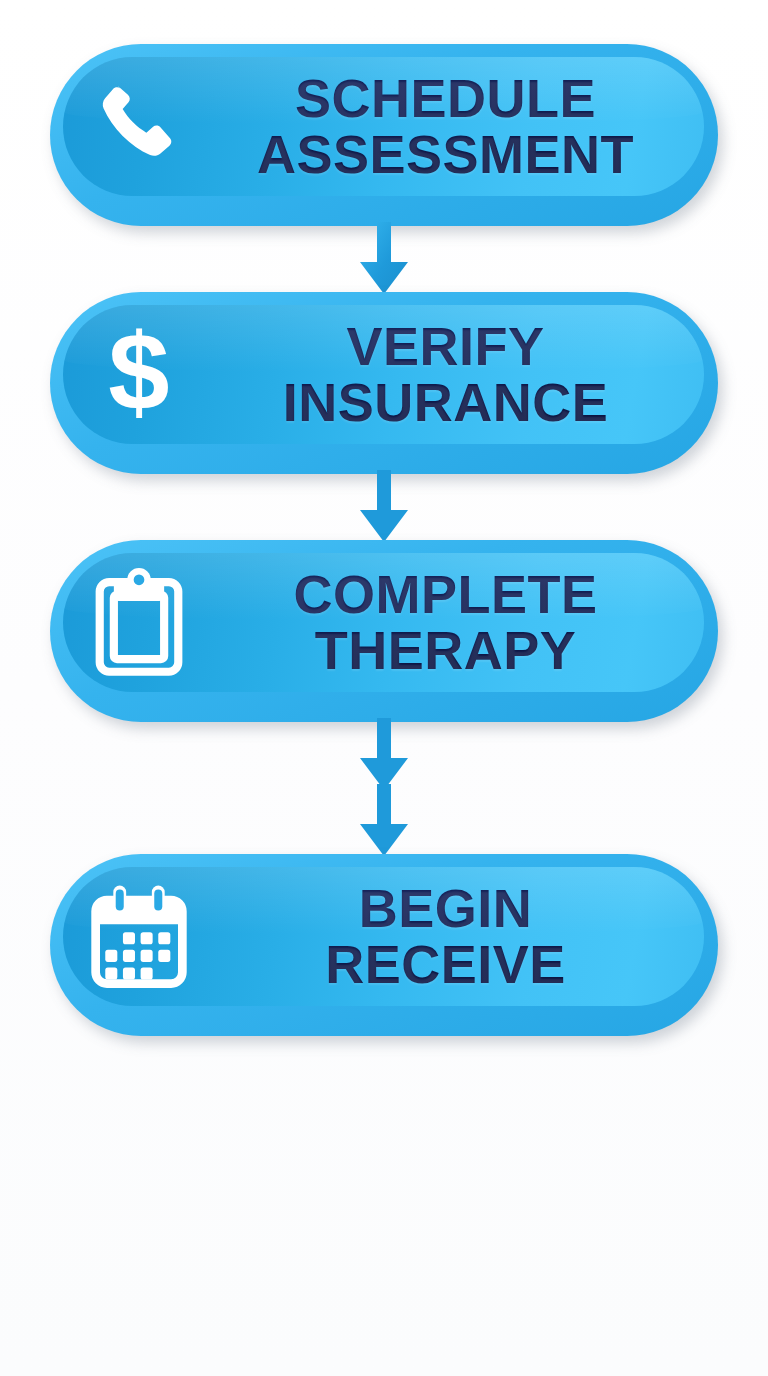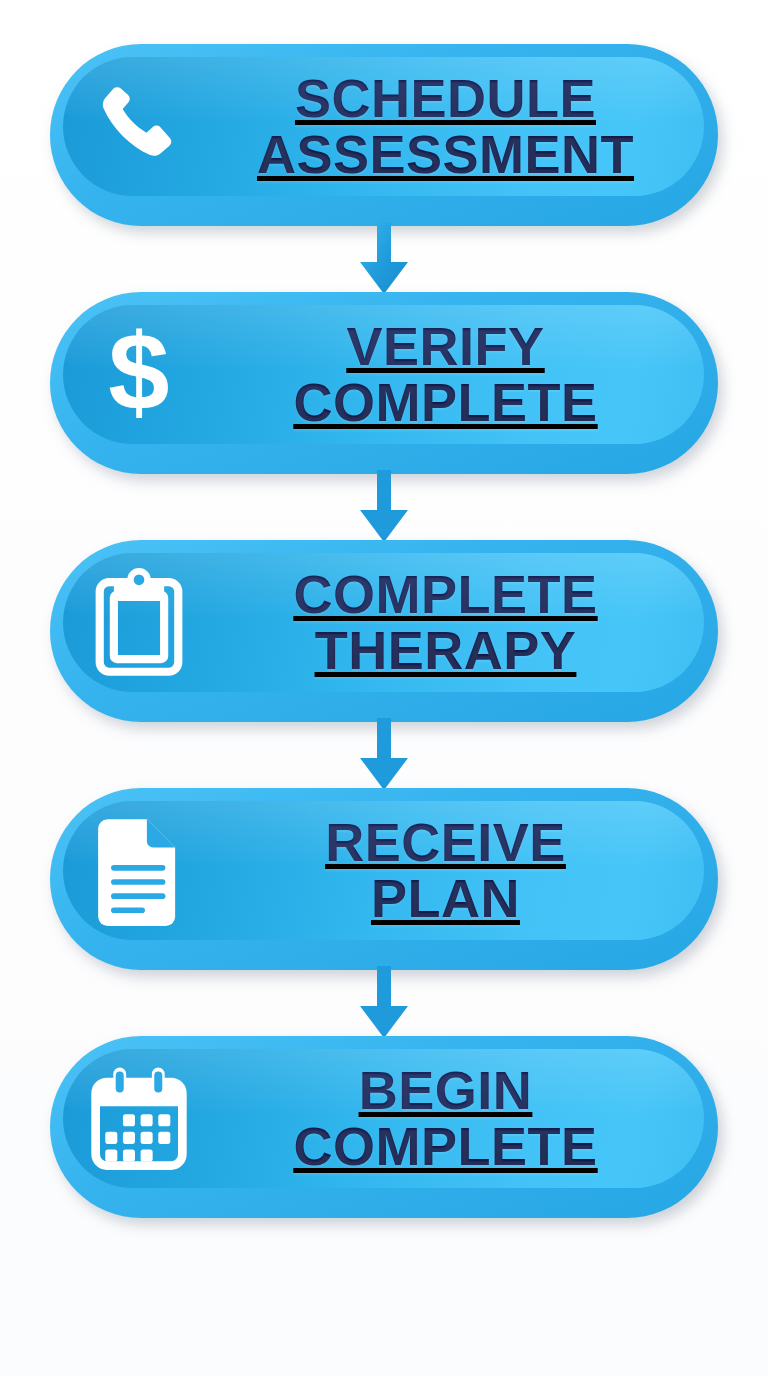--- a/index.html
+++ b/index.html
@@ -32,21 +32,20 @@
     position: relative;
     width: 668px;
     height: 182px;
     border-radius: 94px;
     box-sizing: border-box;
     
     background: linear-gradient(160deg, #4cc3f7 0%, #35b3ee 40%, #26a6e4 100%);
     padding: 13px 14px 30px 13px;
     filter: drop-shadow(5px 7px 7px rgba(40, 60, 80, 0.22));
     flex: 0 0 auto;
-    text-decoration: underline;
   }
 
   .step-inner {
     position: relative;
     width: 100%;
     height: 100%;
     border-radius: 82px;
     background:
       linear-gradient(100deg,
         #1b9ad8 0%,
@@ -161,21 +160,21 @@
 
   <div class="step">
     <div class="step-inner">
       <div class="icon-slot">
         <svg width="92" height="104" viewBox="0 0 56 68" aria-hidden="true">
           <text x="28" y="57" text-anchor="middle" font-family="'Liberation Sans', sans-serif" font-size="72" font-weight="bold" fill="#ffffff">$</text>
         </svg>
       </div>
       <div class="label-slot">
         <div class="step-label">VERIFY
-COMPLETE</div>
+INSURANCE</div>
       </div>
     </div>
   </div>
 
   <div class="connector">
     <svg width="96" height="74" viewBox="0 0 96 74" aria-hidden="true">
       <path fill="url(#arrowGrad1)" d="M41 0 h14 v40 h17 L48 72 L24 40 h17 z" style="fill:#1f9ada"></path>
     </svg>
   </div>
 
@@ -198,40 +197,20 @@
       </div>
     </div>
   </div>
 
   <div class="connector">
     <svg width="96" height="74" viewBox="0 0 96 74" aria-hidden="true">
       <path d="M41 0 h14 v40 h17 L48 72 L24 40 h17 z" style="fill:#1f9ada"></path>
     </svg>
   </div>
 
-  <div class="step">
-    <div class="step-inner">
-      <div class="icon-slot">
-        <svg width="92" height="110" viewBox="0 0 58 70" aria-hidden="true">
-          <path fill="#ffffff" d="M9 2h25l18 18v44a6 6 0 0 1-6 6H9a6 6 0 0 1-6-6V8a6 6 0 0 1 6-6z"></path>
-          <path fill="#2aa9e5" d="M34 2l18 18H38a4 4 0 0 1-4-4V2z"></path>
-          <g stroke="#2aa9e5" stroke-width="3.6" stroke-linecap="round">
-            <line x1="13" y1="33" x2="44" y2="33"></line>
-            <line x1="13" y1="42" x2="44" y2="42"></line>
-            <line x1="13" y1="51" x2="44" y2="51"></line>
-            <line x1="13" y1="60" x2="31" y2="60"></line>
-          </g>
-        </svg>
-      </div>
-      <div class="label-slot">
-        <div class="step-label">RECEIVE
-PLAN</div>
-      </div>
-    </div>
-  </div>
 
   <div class="connector">
     <svg width="96" height="74" viewBox="0 0 96 74" aria-hidden="true">
       <path d="M41 0 h14 v40 h17 L48 72 L24 40 h17 z" style="fill:#1f9ada"></path>
     </svg>
   </div>
 
   <div class="step">
     <div class="step-inner">
       <div class="icon-slot">
@@ -251,18 +230,18 @@
             <rect x="32" y="41" width="7.5" height="7.5" rx="1.6"></rect>
             <rect x="43" y="41" width="7.5" height="7.5" rx="1.6"></rect>
             <rect x="10" y="52" width="7.5" height="7.5" rx="1.6"></rect>
             <rect x="21" y="52" width="7.5" height="7.5" rx="1.6"></rect>
             <rect x="32" y="52" width="7.5" height="7.5" rx="1.6"></rect>
           </g>
         </svg>
       </div>
       <div class="label-slot">
         <div class="step-label">BEGIN
-COMPLETE</div>
+RECEIVE</div>
       </div>
     </div>
   </div>
 
 </div>
 
 </body></html>

